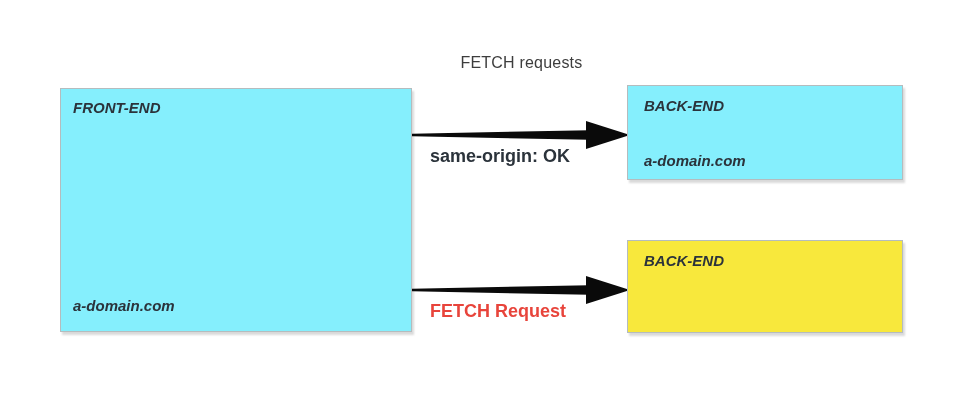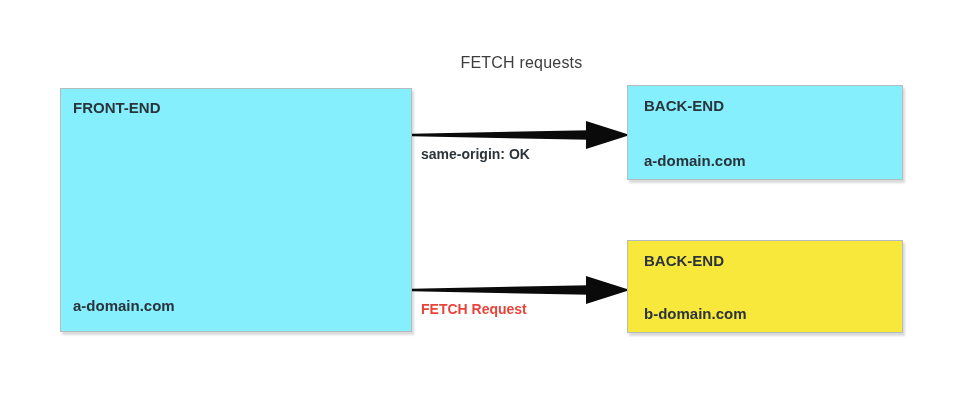--- a/index.html
+++ b/index.html
@@ -28,20 +28,21 @@
     letter-spacing: 0.2px;
   }
   .node {
     position: absolute;
     box-sizing: border-box;
     border: 1px solid var(--box_border, #b5bcbe);
     box-shadow: 2px 3px 2px rgba(0,0,0,0.15);
     display: flex;
     flex-direction: column;
     justify-content: space-between;
+    font-style: italic;
   }
   .node .role,
   .node .domain {
     font-weight: 700;
     font-size: 15px;
     color: var(--text_dark, #2b333b);
   }
   .node-frontend {
     left: 60px;
     top: 88px;
@@ -72,23 +73,24 @@
     top: 0;
     width: 979px;
     height: 419px;
     pointer-events: none;
   }
   .arrow-shape {
     fill: var(--arrow_black, #0a0a0a);
   }
   .edge-label {
     position: absolute;
-    font-size: 14px;
+    font-size: 18px;
     font-weight: 700;
     white-space: nowrap;
+    margin-left: 9px;
   }
   .edge-label-same-origin {
     left: 421px;
     top: 146px;
     color: var(--text_dark, #2b333b);
   }
   .edge-label-cors {
     left: 421px;
     top: 301px;
     color: var(--cors_red, #e8443b);
@@ -117,20 +119,19 @@
     <div class="domain">a-domain.com</div>
   </div>
 
   <div class="node node-backend-a">
     <div class="role">BACK-END</div>
     <div class="domain">a-domain.com</div>
   </div>
 
   <div class="node node-backend-b">
     <div class="role">BACK-END</div>
-    <div class="domain">b-domain.com</div>
   </div>
 
   <div class="edge-label edge-label-same-origin">same-origin: OK</div>
 
   <div class="edge-label edge-label-cors">FETCH Request</div>
 
 </div>
 
 </body></html>

